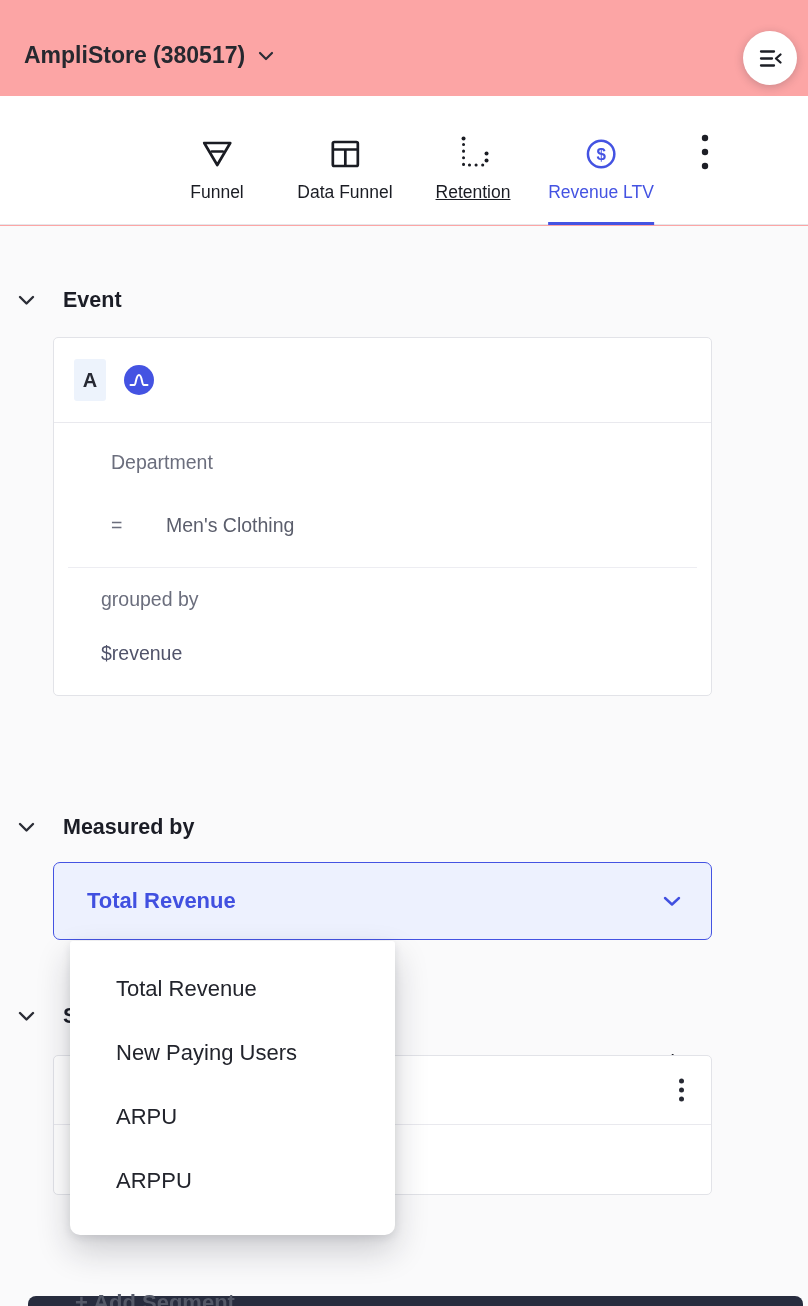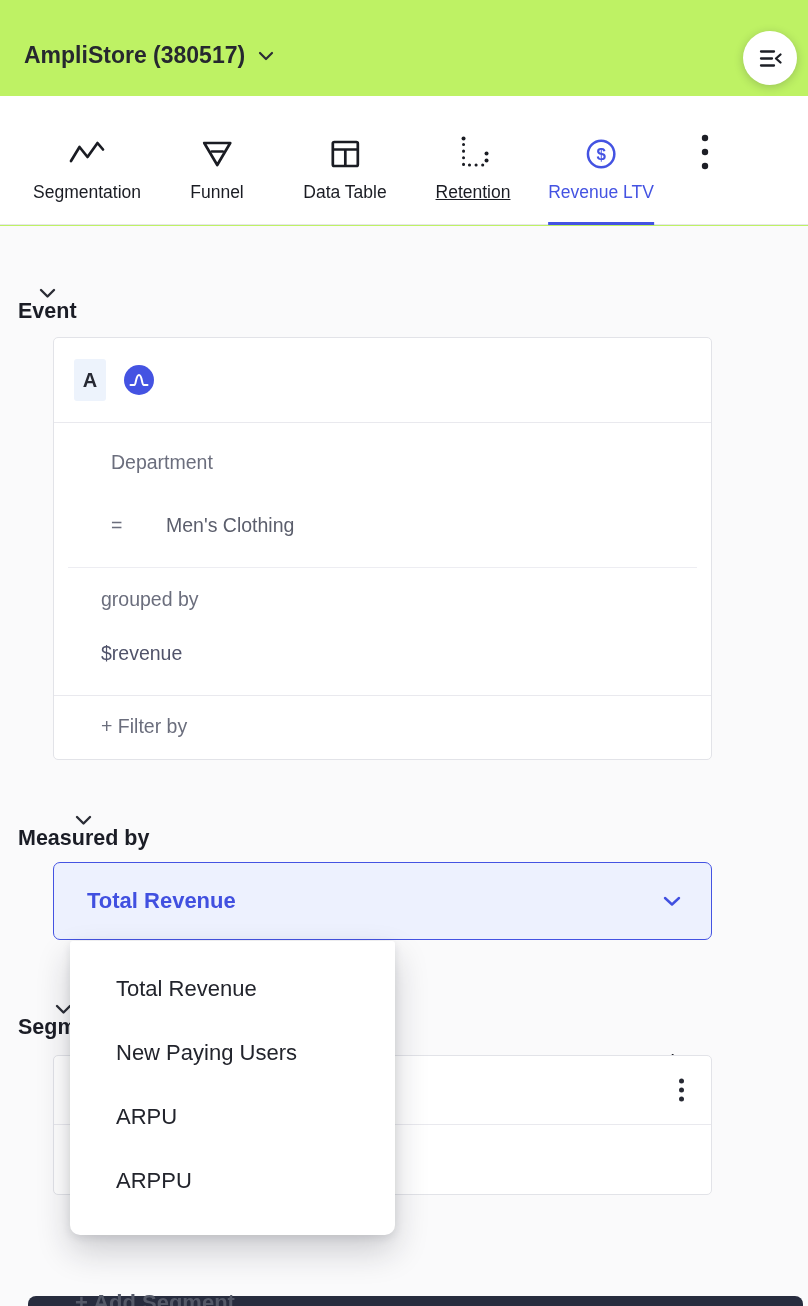--- a/index.html
+++ b/index.html
@@ -1,19 +1,19 @@
 <!DOCTYPE html>
 <html><head>
 <meta charset="utf-8">
 <style>
   * { box-sizing: border-box; margin: 0; padding: 0; }
   html,body { background:#ffffff; }
   .stage {
     position: relative; width: 808px; height: 1306px; overflow: hidden;
-    font-family: "Liberation Sans", sans-serif; background:#bef264;
+    font-family: "Liberation Sans", sans-serif; background:#fca5a5;
   }
   .content-bg { position:absolute; left:0; top:226px; right:0; bottom:0; background:#fafafb; }
 
   
   .project-picker { position:absolute; left:24px; top:42px; display:flex; align-items:center; gap:13px;
     font-size:23px; font-weight:600; color:#26282f; cursor:pointer; }
   .collapse-btn { position:absolute; top:31px; right:11px; width:54px; height:54px; border-radius:50%;
     background:#fff; border:none; box-shadow:0 2px 10px rgba(28,31,46,0.22);
     display:flex; align-items:center; justify-content:center; cursor:pointer; }
 
@@ -21,21 +21,21 @@
   .tabs { position:absolute; left:0; top:96px; width:100%; height:129px; border-bottom:1px solid #e6e6ea; background:#fff; }
   .tab { position:absolute; bottom:-1px; transform:translateX(-50%); display:flex; flex-direction:column;
     align-items:center; gap:5px; padding-bottom:19px; border-bottom:3px solid transparent; color:#1a1c23; cursor:pointer; }
   .tab .tab-icon { height:46px; display:flex; align-items:center; justify-content:center; }
   .tab-label { font-size:17.5px; font-weight:500; white-space:nowrap; }
   .tab.active { color:#4453e2; border-bottom-color:#4453e2; }
   .tab-1 { left:87px; } .tab-2 { left:217px;text-align:right; } .tab-3 { left:345px; } .tab-4 { left:473px;text-decoration:underline; } .tab-5 { left:601px; }
   .tab-more { position:absolute; left:705px; transform:translateX(-50%); bottom:50px; cursor:pointer; }
 
   
-  .section-head { position:absolute; left:18px; display:flex; align-items:center; gap:0; z-index:1;flex-direction:column; }
+  .section-head { position:absolute; left:18px; display:flex; align-items:center; gap:28px; z-index:1; }
   .section-title { font-size:21.5px; font-weight:700; color:#1b1d26; }
   #event-head { top:288px; } #measured-head { top:815px; } #segment-head { top:1004px; }
   .saved { position:absolute; top:1004px; right:108px; display:flex; align-items:center; gap:10px;
     font-size:20px; color:#22242c; z-index:1; cursor:pointer;margin-top:47px; }
 
   
   .card { position:absolute; left:53px; width:659px; background:#fff; border:1px solid #e2e3e8; border-radius:5px; }
   #event-card { top:337px; }
   .event-header { display:flex; align-items:center; gap:18px; padding:21px 20px; border-bottom:1px solid #e9e9ee; cursor:pointer; }
   .event-letter { width:32px; height:42px; border-radius:3px; background:#edf3fc; color:#272933;
@@ -95,46 +95,38 @@
       <g stroke="#1d1f26" stroke-width="2.3" stroke-linecap="round" stroke-linejoin="round" fill="none">
         <line x1="4" y1="6.5" x2="17" y2="6.5"></line>
         <line x1="4" y1="13.5" x2="15" y2="13.5"></line>
         <line x1="4" y1="20.5" x2="17" y2="20.5"></line>
         <polyline points="23.5,9.5 19,13.5 23.5,17.5"></polyline>
       </g>
     </svg>
   </button>
 
   <div class="tabs">
-    <div class="tab tab-1">
-      <span class="tab-icon">
-        <svg width="40" height="40" viewBox="0 0 40 40">
-          <polyline points="4,27 12.5,13 20.5,23 30.5,9 36,15.5" fill="none" stroke="currentColor" stroke-width="2.7" stroke-linecap="round" stroke-linejoin="round"></polyline>
-        </svg>
-      </span>
-      <span class="tab-label">Segmentation</span>
-    </div>
     <div class="tab tab-2">
       <span class="tab-icon">
         <svg width="40" height="40" viewBox="0 0 40 40">
           <path d="M7 9 L33 9 L20 31 Z" fill="none" stroke="currentColor" stroke-width="2.7" stroke-linejoin="round"></path>
           <line x1="14.5" y1="17.5" x2="25.5" y2="17.5" stroke="currentColor" stroke-width="2.7" stroke-linecap="round"></line>
         </svg>
       </span>
       <span class="tab-label">Funnel</span>
     </div>
     <div class="tab tab-3">
       <span class="tab-icon">
         <svg width="40" height="40" viewBox="0 0 40 40">
           <rect x="7.5" y="8" width="25" height="24" rx="1.5" fill="none" stroke="currentColor" stroke-width="2.7"></rect>
           <line x1="7.5" y1="15.5" x2="32.5" y2="15.5" stroke="currentColor" stroke-width="2.7"></line>
           <line x1="20" y1="15.5" x2="20" y2="32" stroke="currentColor" stroke-width="2.7"></line>
         </svg>
       </span>
-      <span class="tab-label">Data Table</span>
+      <span class="tab-label">Data Funnel</span>
     </div>
     <div class="tab tab-4">
       <span class="tab-icon">
         <svg width="40" height="40" viewBox="0 0 40 40">
           <polyline points="11,10.5 11,31 31.5,31" fill="none" stroke="currentColor" stroke-width="3" stroke-linecap="round" stroke-linejoin="round" stroke-dasharray="0.1 6.5"></polyline>
           <circle cx="11" cy="4.5" r="2" fill="currentColor"></circle>
           <circle cx="34" cy="19.5" r="2" fill="currentColor"></circle>
           <circle cx="34" cy="26.5" r="2" fill="currentColor"></circle>
         </svg>
       </span>
@@ -179,21 +171,20 @@
       <div class="prop-row">
         <span class="prop-op">=</span>
         <span class="prop-val">Men's Clothing</span>
       </div>
     </div>
     <div class="thin-divider"></div>
     <div class="grouped">
       <div class="muted-label">grouped by</div>
       <div class="grouped-val">$revenue</div>
     </div>
-    <div class="filter-row">+ Filter by</div>
   </div>
 
   <div class="section-head" id="measured-head">
     <svg width="17" height="11" viewBox="0 0 17 11">
       <polyline points="2,2 8.5,8.5 15,2" fill="none" stroke="#2b2d36" stroke-width="2.4" stroke-linecap="round" stroke-linejoin="round"></polyline>
     </svg>
     <span class="section-title">Measured by</span>
   </div>
 
   <div class="select">

